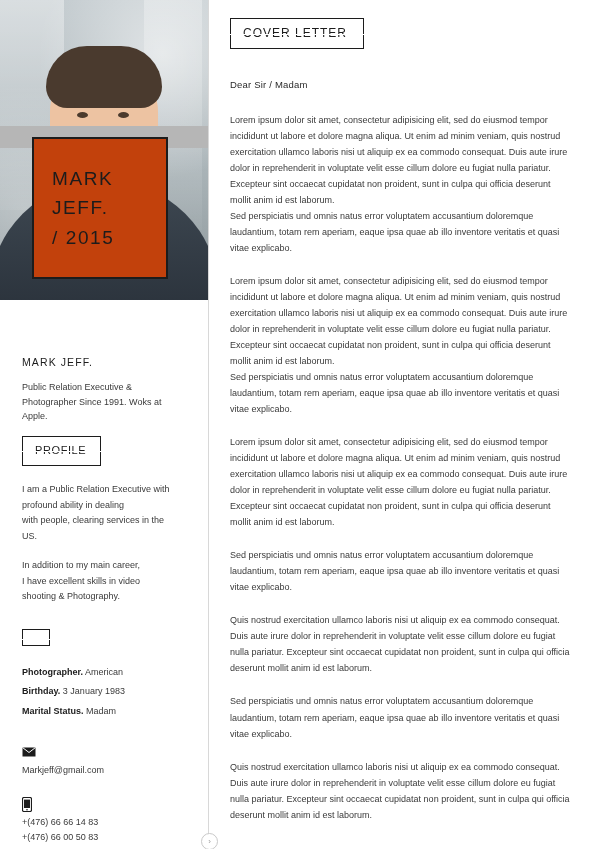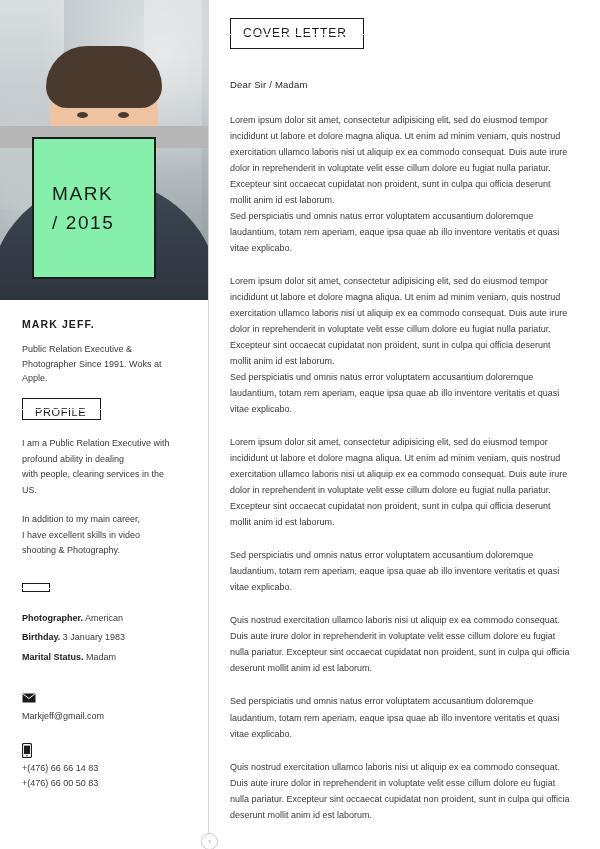--- a/index.html
+++ b/index.html
@@ -134,23 +134,23 @@
     top: 126px;
     width: 208px;
     height: 22px;
     background: #b6b6b6;
     z-index: 2;
   }
   .name-frame {
     position: absolute;
     left: 32px;
     top: 137px;
-    width: 124px;
+    width: 136px;
     height: 142px;
-    background: #86efac;
+    background: #c2410c;
     border: 2px solid #1c1c1c;
     z-index: 3;
     box-sizing: border-box;
     display: flex;
     flex-direction: column;
     justify-content: center;
     padding-left: 18px;
   }
   .name-frame .ln {
     font-size: 19px;
@@ -158,37 +158,38 @@
     color: #1c1c1c;
     line-height: 1.55;
     font-weight: 400;
   }
 
   .left-body {
     padding: 18px 22px 0 22px;
   }
   .person-name {
     font-size: 10.5px;
-    font-weight: bold;
+    font-weight: normal;
     letter-spacing: 1.1px;
     color: #1c1c1c;
+    margin-top: 38px;
     margin-bottom: 12px;
   }
   .person-role {
     font-size: 9px;
     line-height: 1.62;
     color: #3a3a3a;
     margin-bottom: 12px;
   }
 
   
   .sec-box {
     display: inline-block;
     border: 1.5px solid #1c1c1c;
-    padding: 7px 14px 0 12px;
+    padding: 7px 14px 8px 12px;
     margin-bottom: 16px;
     position: relative;
   }
   .sec-box .sec-title {
     font-size: 11px;
     letter-spacing: 0.6px;
     color: #1c1c1c;
     white-space: pre-line;
     line-height: 1.25;
   }
@@ -322,20 +323,21 @@
       <div class="brow r"></div>
       <div class="eye l"></div>
       <div class="eye r"></div>
       <div class="smile"></div>
     </div>
 
     <div class="grey-bar"></div>
 
     <div class="name-frame">
       <div class="ln">MARK</div>
+      <div class="ln">JEFF.</div>
       <div class="ln">/ 2015</div>
     </div>
 
     <div class="left-body">
 
       <div class="person-name">MARK JEFF.</div>
       <div class="person-role">Public Relation Executive
 &amp; Photographer Since 1991.
 Woks at Apple.</div>
 

